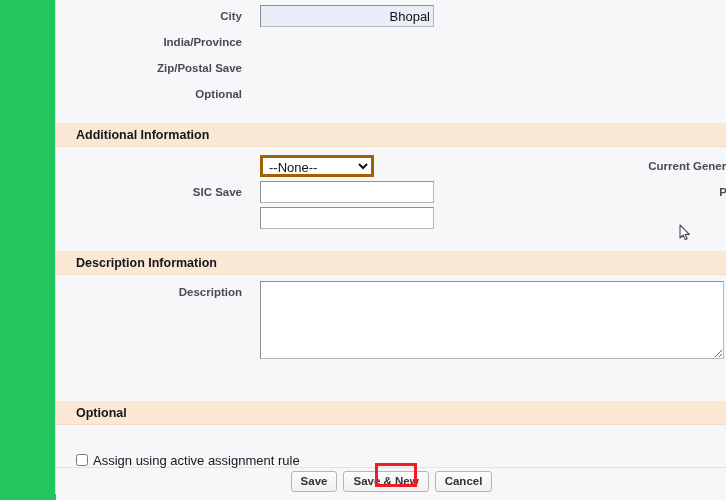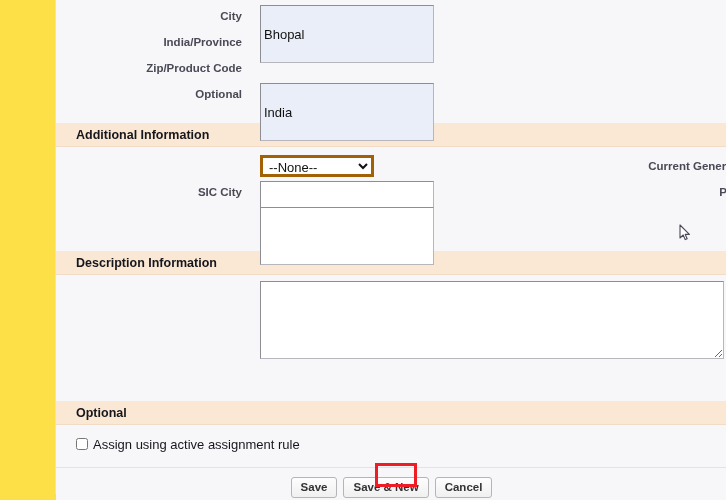--- a/index.html
+++ b/index.html
@@ -14,21 +14,21 @@
     font-family: "Liberation Sans", sans-serif;
     position: relative;
   }
 
   
   #page {
     position: absolute;
     left: 0; top: 0;
     width: 580px;
     height: 500px;
-    background: #fde047;
+    background: #22c55e;
   }
 
   
   #panel {
     position: absolute;
     left: 55px;
     top: -2px;
     width: 675px;
     height: 496px;
     background: #f7f6f8;
@@ -87,27 +87,28 @@
     overflow: visible;
   }
 
   
   input.txt {
     width: 166px;
     height: 18px;
     font-family: "Liberation Sans", sans-serif;
     font-size: 13px;
     color: #111;
-    padding: 19px 3px;
+    padding: 1px 3px;
     border: 1px solid #8d8d94;
     border-right-color: #b6b6bc;
     border-bottom-color: #b6b6bc;
     background: #eaeef8;
     box-sizing: content-box;
     outline: none;
+    text-align: right;
   }
   input.txt.empty {
     background: #ffffff;
   }
   select.sel {
     width: 114px;
     height: 22px;
     font-family: "Liberation Sans", sans-serif;
     font-size: 13px;
     color: #111;
@@ -149,21 +150,21 @@
   }
 
   
   .optional-body {
     position: relative;
     height: 42px;
   }
   .chk-wrap {
     position: absolute;
     left: 20px;
-    top: 13px;
+    top: 29px;
     display: flex;
     align-items: flex-start;
   }
   .chk-wrap input[type=checkbox] {
     width: 12px;
     height: 12px;
     margin: 0 5px 0 0;
     vertical-align: middle;
   }
   .chk-label {
@@ -178,21 +179,21 @@
     background: #e4e2e6;
   }
   .footer {
     position: relative;
     height: 38px;
     background: #f7f6f8;
   }
   .btn-row {
     position: absolute;
     left: 0;
-    top: 9px;
+    top: 3px;
     width: 671px;
     text-align: center;
     white-space: nowrap;
   }
   button.btn {
     font-family: "Liberation Sans", sans-serif;
     font-size: 11.5px;
     font-weight: bold;
     color: #333;
     background: linear-gradient(to bottom, #fdfdfd 0%, #f0f0f0 100%);
@@ -242,68 +243,66 @@
         <div class="fl-control">
           <input class="txt" type="text" value="Bhopal" style="">
         </div>
       </div>
 
       <div class="field-row">
         <div class="fl-label">India/Province</div>
       </div>
 
       <div class="field-row">
-        <div class="fl-label">Zip/Product Code</div>
+        <div class="fl-label">Zip/Postal Save</div>
       </div>
 
       <div class="field-row">
         <div class="fl-label">Optional</div>
-        <div class="fl-control">
-          <input class="txt" type="text" value="India" style="">
-        </div>
       </div>
 
     </div>
 
     <div style="height:16px;"></div>
 
     <div class="section-header">Additional Information</div>
 
     <div class="rows" style="padding-top:6px;">
 
       <div class="field-row">
         <div class="fl-control">
           <select class="sel">
             <option>--None--</option>
           </select>
         </div>
         <div class="fr-label">Current Generator(s)</div>
       </div>
 
       <div class="field-row">
-        <div class="fl-label">SIC City</div>
+        <div class="fl-label">SIC Save</div>
         <div class="fl-control">
           <input class="txt empty" type="text" value="" style="">
         </div>
         <div class="fr-label">Primary</div>
       </div>
 
       <div class="field-row">
         <div class="fl-control">
           <input class="txt empty" type="text" value="" style="">
         </div>
       </div>
 
     </div>
 
     <div style="height:20px;"></div>
 
     <div class="section-header">Description Information</div>
 
     <div class="desc-block">
+      <div class="fl-label">Description</div>
       <div class="desc-control">
         <textarea class="ta" placeholder="" style=""></textarea>
       </div>
     </div>
 
     <div style="height:10px;"></div>
 
     <div class="section-header">Optional</div>
 
     <div class="optional-body">

